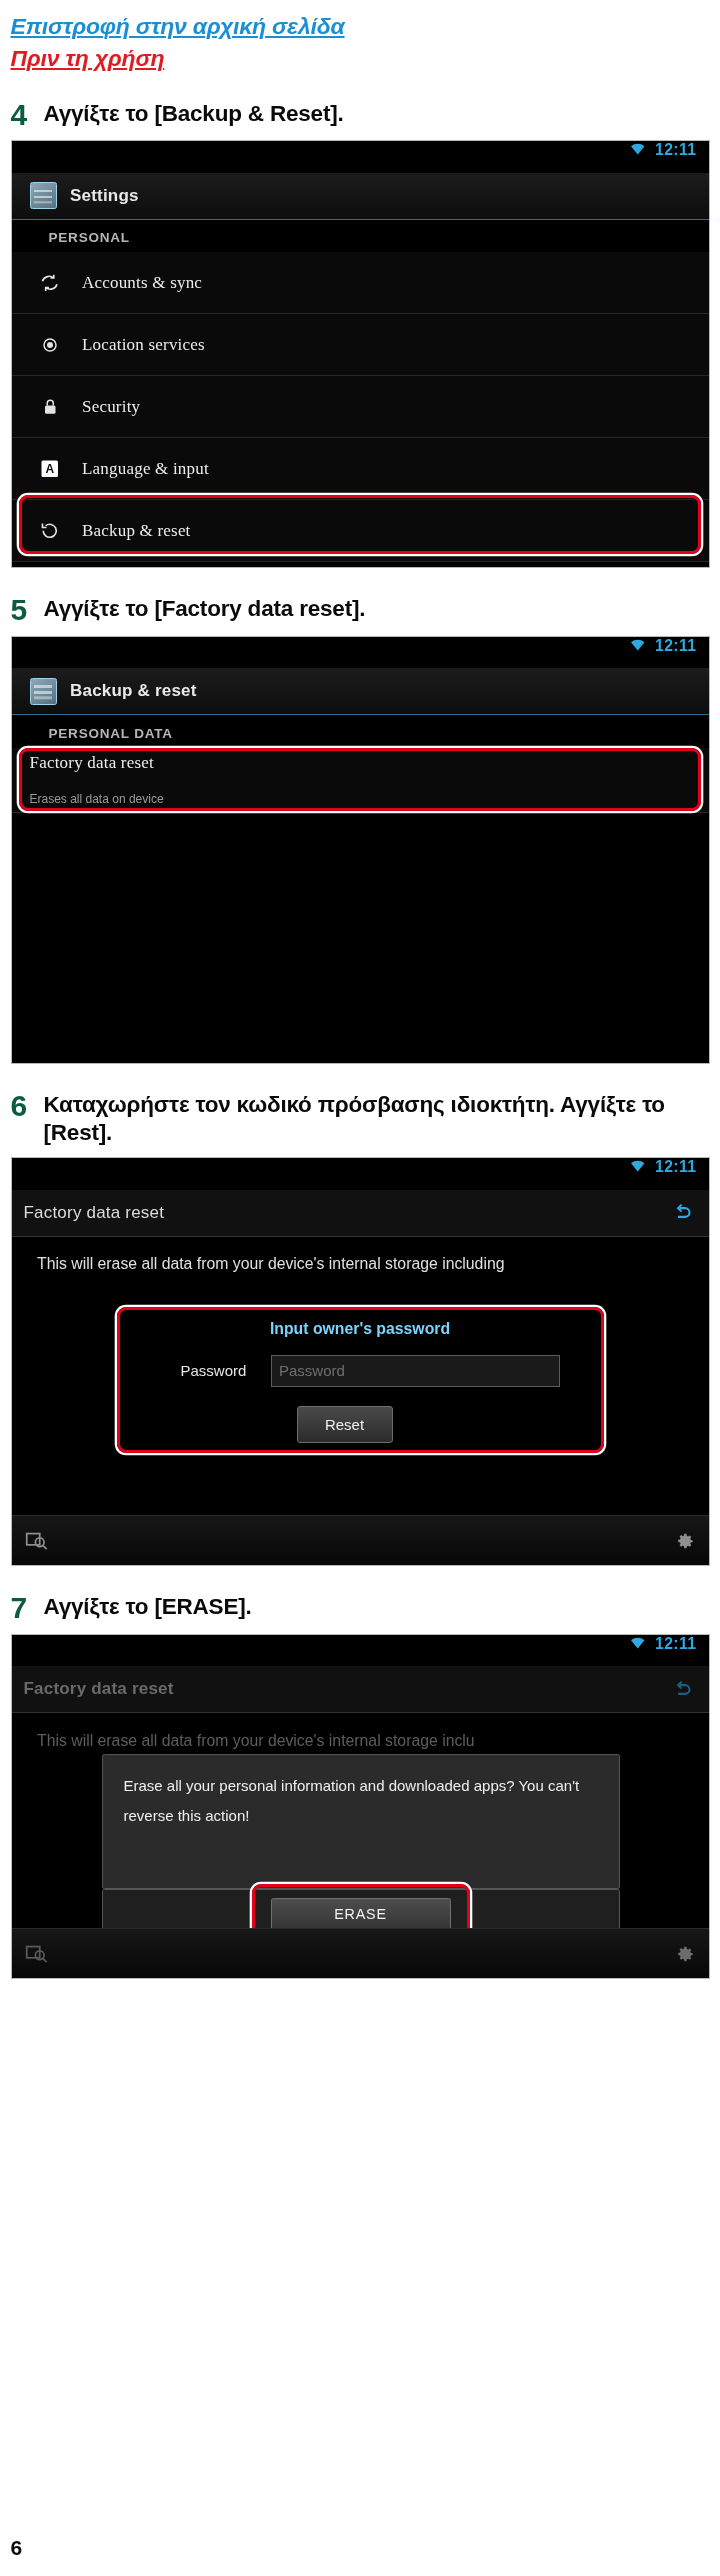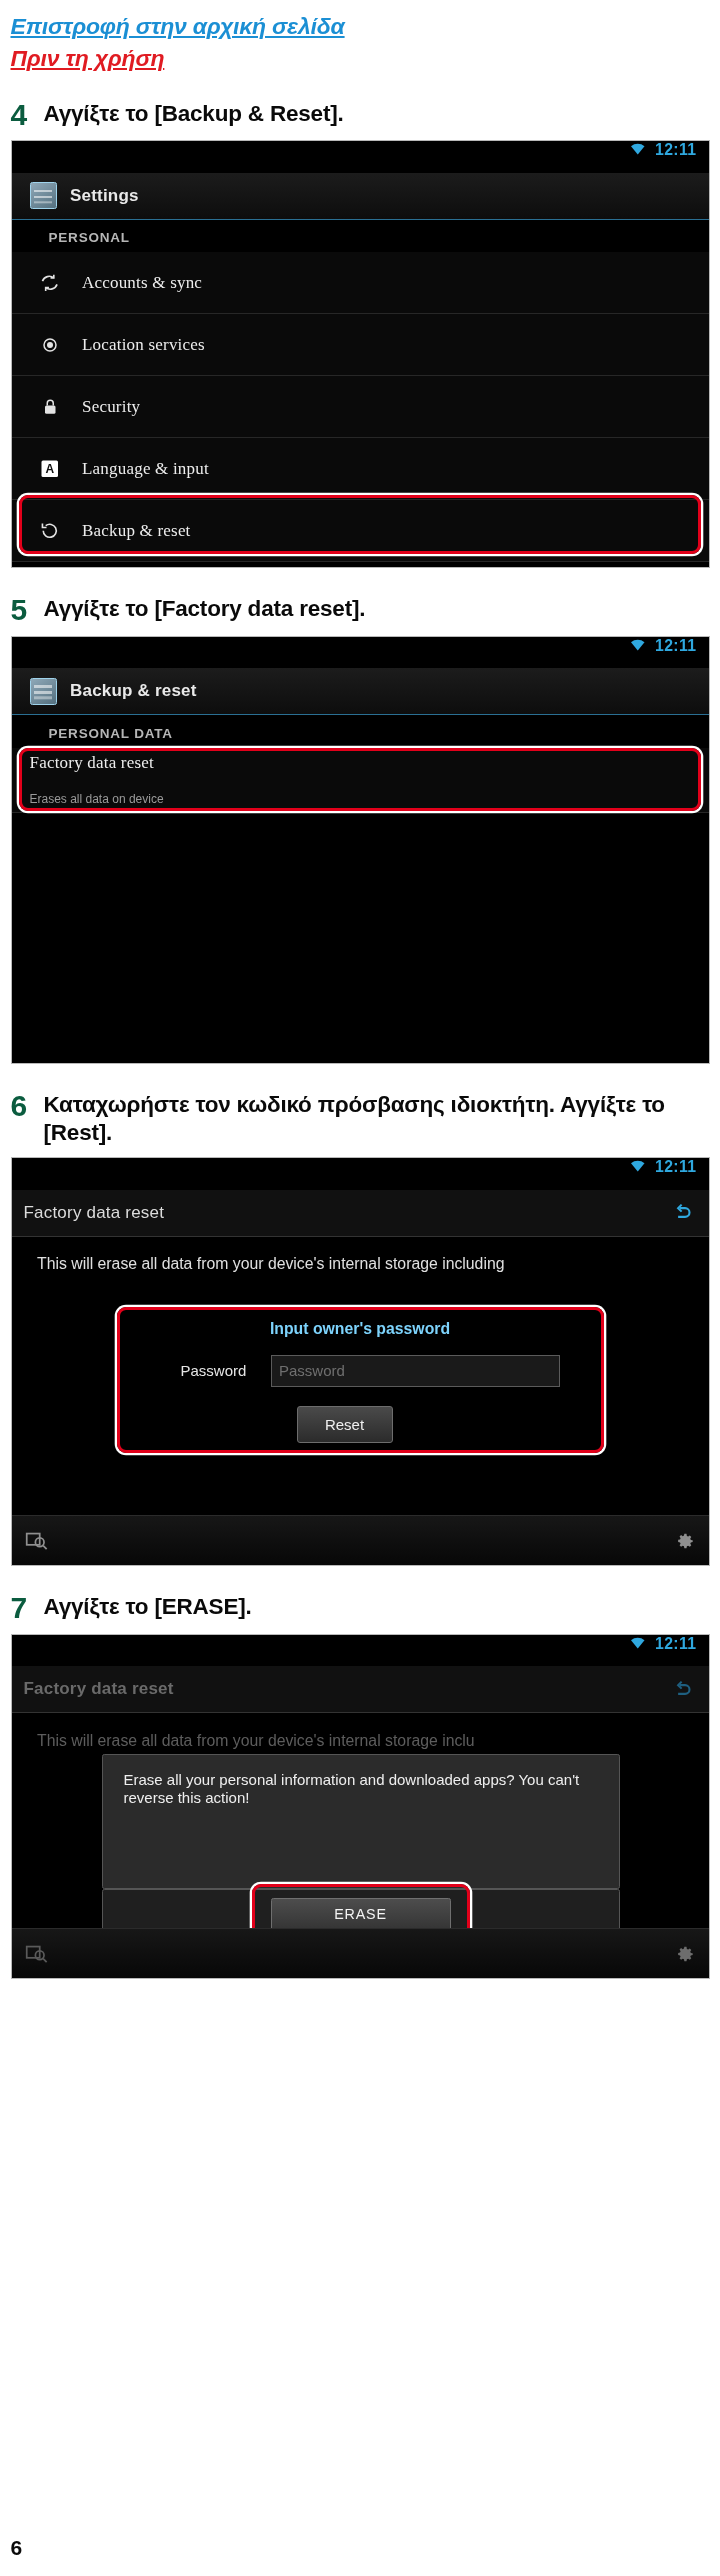--- a/index.html
+++ b/index.html
@@ -259,21 +259,21 @@
   .dialog {
     position: absolute;
     background: #2b2b2b;
     border: 0.8px solid #555;
     border-radius: 2.3px;
   }
   .dialog-text {
     position: absolute;
     color: #efefef;
     font-size: 15px;
-    line-height: 18px;
+    line-height: 30px;
   }
   .dialog-btn {
     position: absolute;
     background: linear-gradient(#4d4d4d,#343434);
     border: 0.8px solid #6f6f6f;
     border-radius: 2.3px;
     color: #f3f3f3;
     font-size: 14.3px;
     letter-spacing: 0.8px;
     display:flex; align-items:center; justify-content:center;

